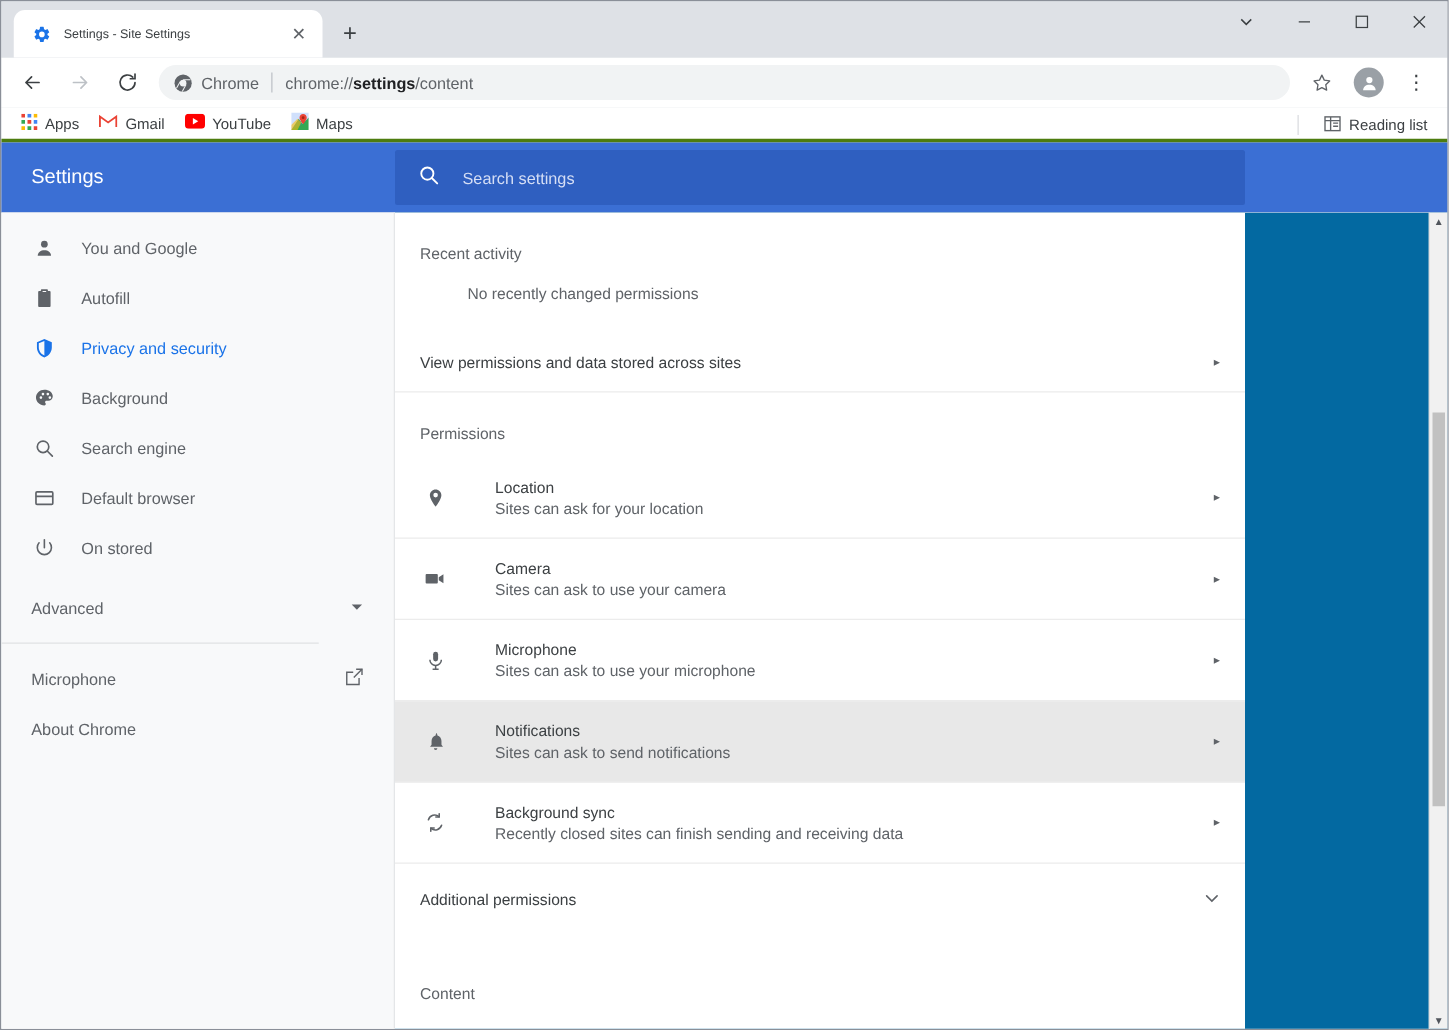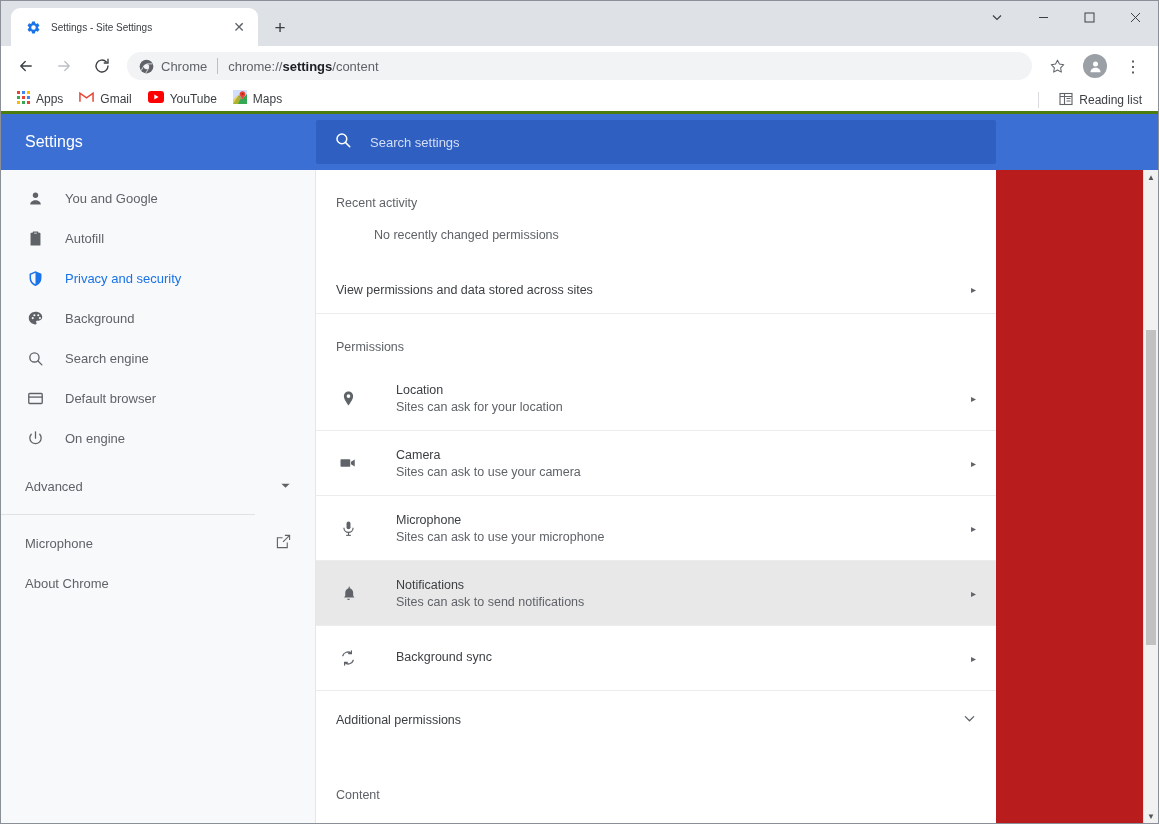--- a/index.html
+++ b/index.html
@@ -168,21 +168,21 @@
   .nav-sep { height: 1px; background: #e0e2e4; margin: 8px 60px 8px 0; }
   .nav-plain {
     height: 40px; display: flex; align-items: center;
     padding: 0 24px; font-size: 13px; color: #5f6368;
   }
   .nav-plain span:first-child { flex: 1 1 auto; }
 
   
   .content-wrap {
     flex: 1 1 auto; position: relative;
-    background: #b91c1c;
+    background: #0369a1;
     overflow: hidden;
   }
   .card {
     position: absolute;
     left: 0; top: 0;
     width: 680px;
     background: #fff;
     min-height: 800px;
   }
   .sec-head {
@@ -464,21 +464,21 @@
         </span>
         <span>Default browser</span>
       </div>
       <div class="nav-item">
         <span class="ni-icon">
           <svg width="17" height="17" viewBox="0 0 24 24" fill="none" stroke="#5f6368" stroke-width="1.8" stroke-linecap="round">
               <path d="M12 2.5v9"></path>
               <path d="M18 6a8 8 0 11-12 0"></path>
             </svg>
         </span>
-        <span>On engine</span>
+        <span>On stored</span>
       </div>
 
       <div class="nav-adv">
         <span>Advanced</span>
         <span>
           <svg width="11" height="11" viewBox="0 0 12 12" fill="#5f6368">
               <path d="M1.5 4L6 8.5 10.5 4z"></path>
             </svg>
         </span>
       </div>
@@ -573,20 +573,21 @@
           <span class="perm-icon">
             <svg width="18" height="18" viewBox="0 0 24 24" fill="none" stroke="#5f6368" stroke-width="1.7" stroke-linecap="round">
                 <path d="M5 9a7 7 0 0111.2-3.3"></path>
                 <path d="M19 15a7 7 0 01-11.2 3.3"></path>
                 <path d="M16.5 2.6v3.6h-3.6"></path>
                 <path d="M7.5 21.4v-3.6h3.6"></path>
               </svg>
           </span>
           <span class="perm-text">
             <div class="perm-title">Background sync</div>
+            <div class="perm-sub">Recently closed sites can finish sending and receiving data</div>
           </span>
           <span class="arrow">▸</span>
         </div>
 
         <div class="expand-row">
           <span>Additional permissions</span>
           <span>
             <svg width="13" height="13" viewBox="0 0 14 14" fill="none" stroke="#5f6368" stroke-width="1.4" stroke-linecap="round">
                 <path d="M2.5 5L7 9.5 11.5 5"></path>
               </svg>

